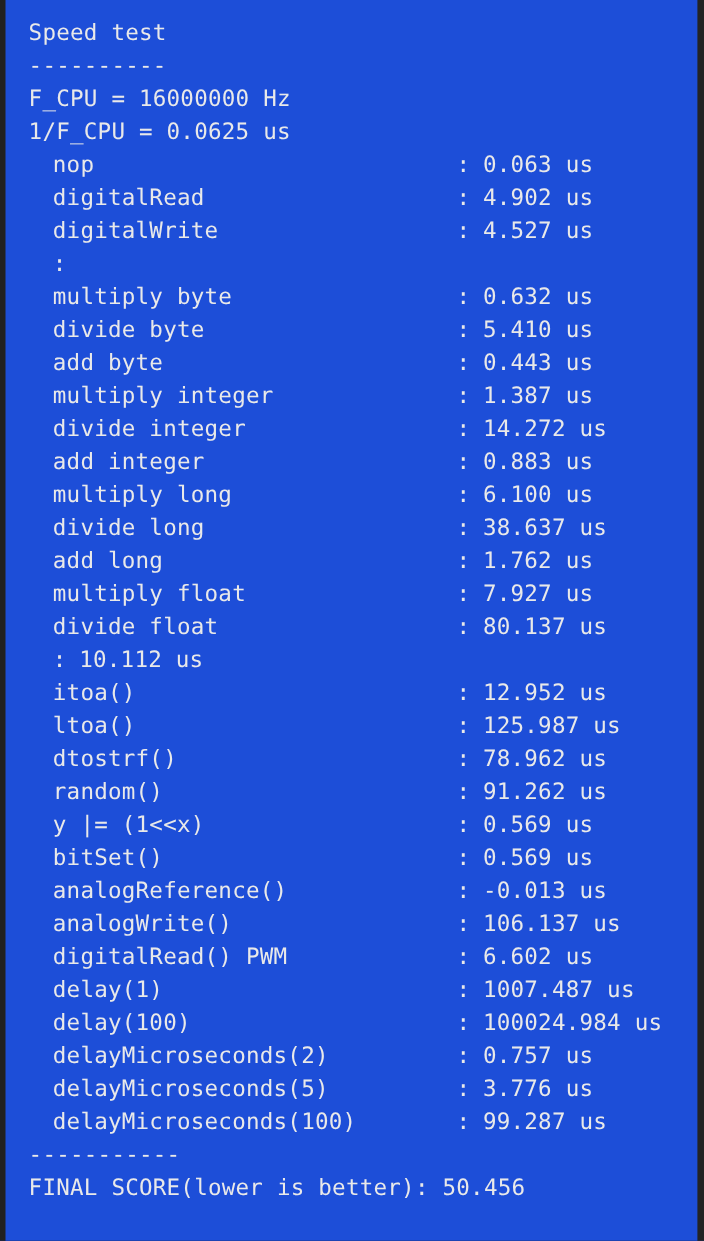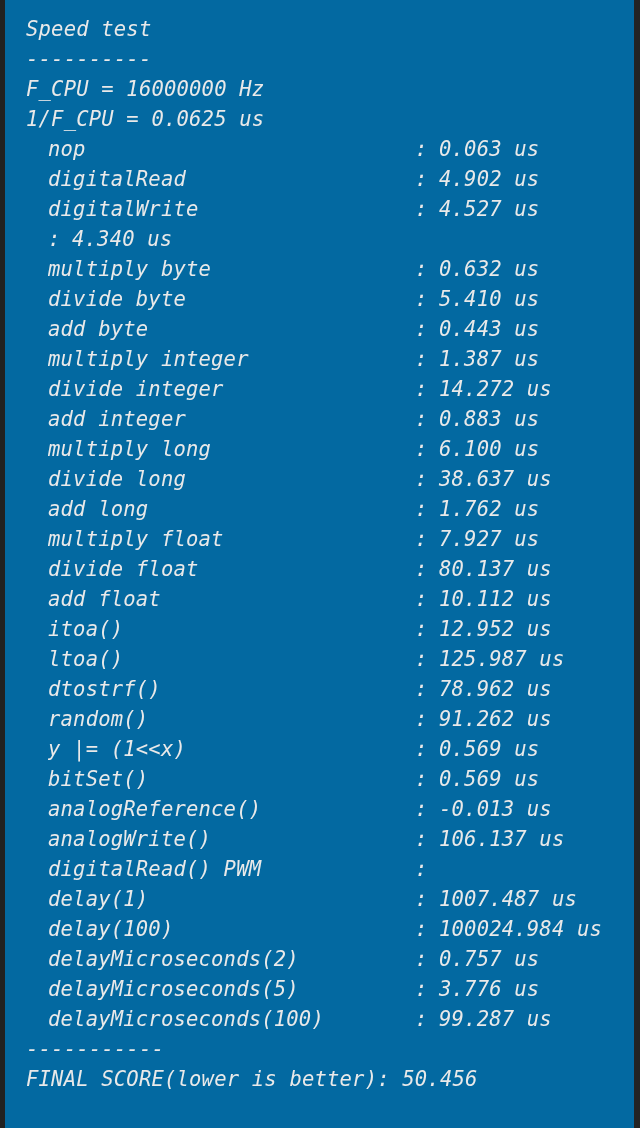--- a/index.html
+++ b/index.html
@@ -55,53 +55,53 @@
   .divider {
     white-space: pre;
     height: 30px;
     padding-left: 21px;
     letter-spacing: 0.2px;
   }
 </style>
 </head>
 <body>
 
-<div id="terminal" style="background: #0369a1; color: rgb(233, 233, 233); font-style: italic;">
+<div id="terminal" style="background: #1d4ed8; color: rgb(233, 233, 233);">
 
   <div class="line">Speed test</div>
   <div class="divider">----------</div>
   <div class="line">F_CPU = 16000000 Hz</div>
   <div class="line">1/F_CPU = 0.0625 us</div>
 
   <div id="rows">
       <div class="row"><span class="label">nop</span><span class="sep">:</span><span class="value"><span>0.063</span><span> </span><span>us</span></span></div>
       <div class="row"><span class="label">digitalRead</span><span class="sep">:</span><span class="value"><span>4.902</span><span> </span><span>us</span></span></div>
       <div class="row"><span class="label">digitalWrite</span><span class="sep">:</span><span class="value"><span>4.527</span><span> </span><span>us</span></span></div>
-      <div class="row"><span class="sep">:</span><span class="value"><span>4.340</span><span> </span><span>us</span></span></div>
+      <div class="row"><span class="sep">:</span></div>
       <div class="row"><span class="label">multiply byte</span><span class="sep">:</span><span class="value"><span>0.632</span><span> </span><span>us</span></span></div>
       <div class="row"><span class="label">divide byte</span><span class="sep">:</span><span class="value"><span>5.410</span><span> </span><span>us</span></span></div>
       <div class="row"><span class="label">add byte</span><span class="sep">:</span><span class="value"><span>0.443</span><span> </span><span>us</span></span></div>
       <div class="row"><span class="label">multiply integer</span><span class="sep">:</span><span class="value"><span>1.387</span><span> </span><span>us</span></span></div>
       <div class="row"><span class="label">divide integer</span><span class="sep">:</span><span class="value"><span>14.272</span><span> </span><span>us</span></span></div>
       <div class="row"><span class="label">add integer</span><span class="sep">:</span><span class="value"><span>0.883</span><span> </span><span>us</span></span></div>
       <div class="row"><span class="label">multiply long</span><span class="sep">:</span><span class="value"><span>6.100</span><span> </span><span>us</span></span></div>
       <div class="row"><span class="label">divide long</span><span class="sep">:</span><span class="value"><span>38.637</span><span> </span><span>us</span></span></div>
       <div class="row"><span class="label">add long</span><span class="sep">:</span><span class="value"><span>1.762</span><span> </span><span>us</span></span></div>
       <div class="row"><span class="label">multiply float</span><span class="sep">:</span><span class="value"><span>7.927</span><span> </span><span>us</span></span></div>
       <div class="row"><span class="label">divide float</span><span class="sep">:</span><span class="value"><span>80.137</span><span> </span><span>us</span></span></div>
-      <div class="row"><span class="label">add float</span><span class="sep">:</span><span class="value"><span>10.112</span><span> </span><span>us</span></span></div>
+      <div class="row"><span class="sep">:</span><span class="value"><span>10.112</span><span> </span><span>us</span></span></div>
       <div class="row"><span class="label">itoa()</span><span class="sep">:</span><span class="value"><span>12.952</span><span> </span><span>us</span></span></div>
       <div class="row"><span class="label">ltoa()</span><span class="sep">:</span><span class="value"><span>125.987</span><span> </span><span>us</span></span></div>
       <div class="row"><span class="label">dtostrf()</span><span class="sep">:</span><span class="value"><span>78.962</span><span> </span><span>us</span></span></div>
       <div class="row"><span class="label">random()</span><span class="sep">:</span><span class="value"><span>91.262</span><span> </span><span>us</span></span></div>
       <div class="row"><span class="label">y |= (1&lt;&lt;x)</span><span class="sep">:</span><span class="value"><span>0.569</span><span> </span><span>us</span></span></div>
       <div class="row"><span class="label">bitSet()</span><span class="sep">:</span><span class="value"><span>0.569</span><span> </span><span>us</span></span></div>
       <div class="row"><span class="label">analogReference()</span><span class="sep">:</span><span class="value"><span>-0.013</span><span> </span><span>us</span></span></div>
       <div class="row"><span class="label">analogWrite()</span><span class="sep">:</span><span class="value"><span>106.137</span><span> </span><span>us</span></span></div>
-      <div class="row"><span class="label">digitalRead() PWM</span><span class="sep">:</span></div>
+      <div class="row"><span class="label">digitalRead() PWM</span><span class="sep">:</span><span class="value"><span>6.602</span><span> </span><span>us</span></span></div>
       <div class="row"><span class="label">delay(1)</span><span class="sep">:</span><span class="value"><span>1007.487</span><span> </span><span>us</span></span></div>
       <div class="row"><span class="label">delay(100)</span><span class="sep">:</span><span class="value"><span>100024.984</span><span> </span><span>us</span></span></div>
       <div class="row"><span class="label">delayMicroseconds(2)</span><span class="sep">:</span><span class="value"><span>0.757</span><span> </span><span>us</span></span></div>
       <div class="row"><span class="label">delayMicroseconds(5)</span><span class="sep">:</span><span class="value"><span>3.776</span><span> </span><span>us</span></span></div>
       <div class="row"><span class="label">delayMicroseconds(100)</span><span class="sep">:</span><span class="value"><span>99.287</span><span> </span><span>us</span></span></div>
     </div>
 
   <div class="divider">-----------</div>
 
   <div class="line"><span>FINAL SCORE(lower is better):</span><span> </span><span>50.456</span></div>

